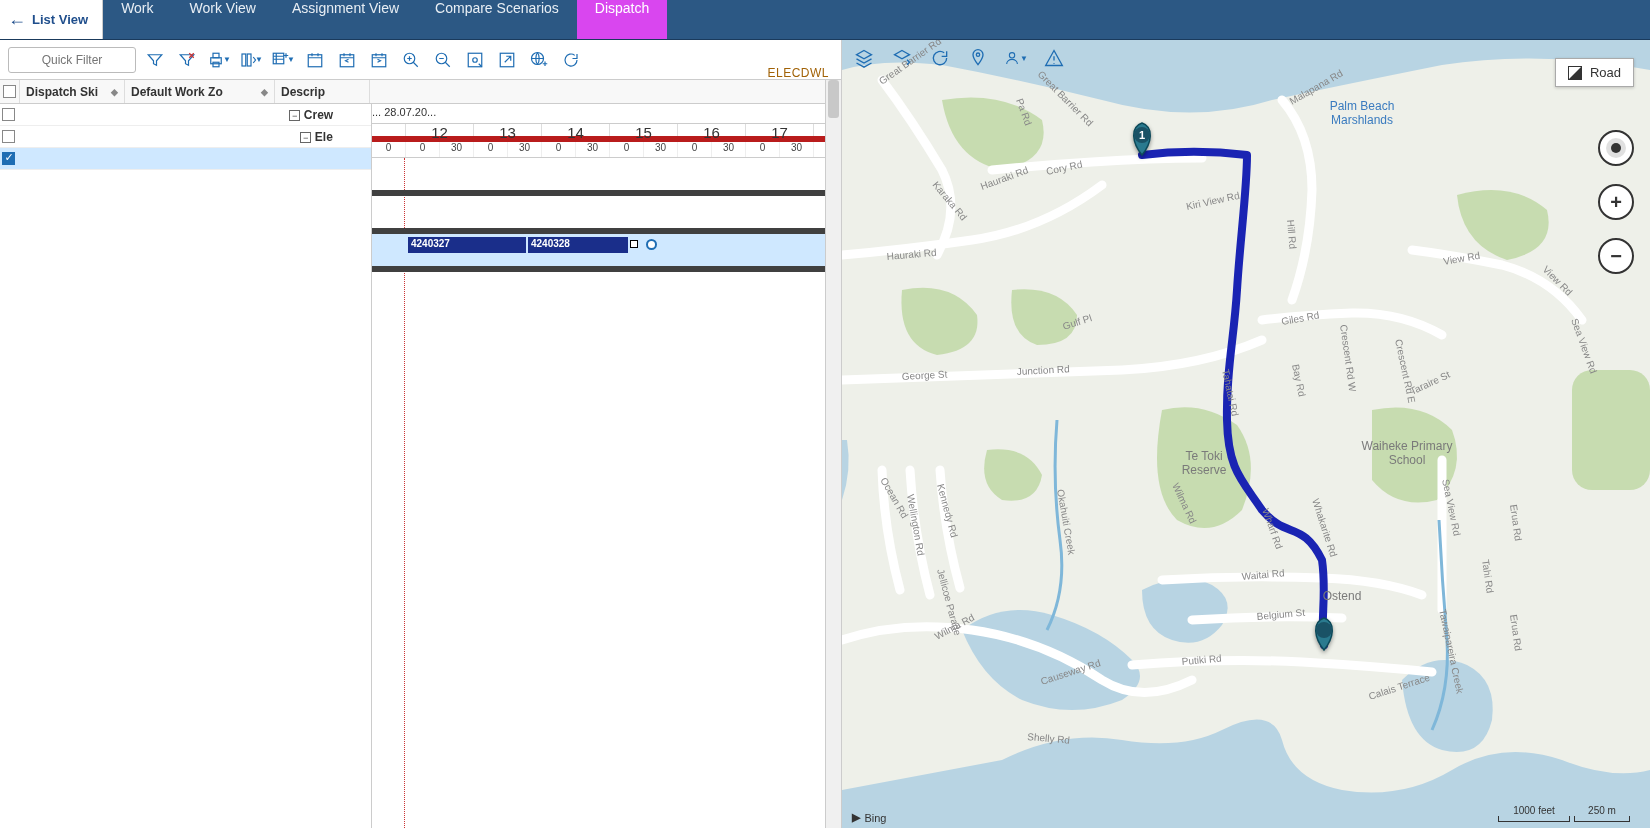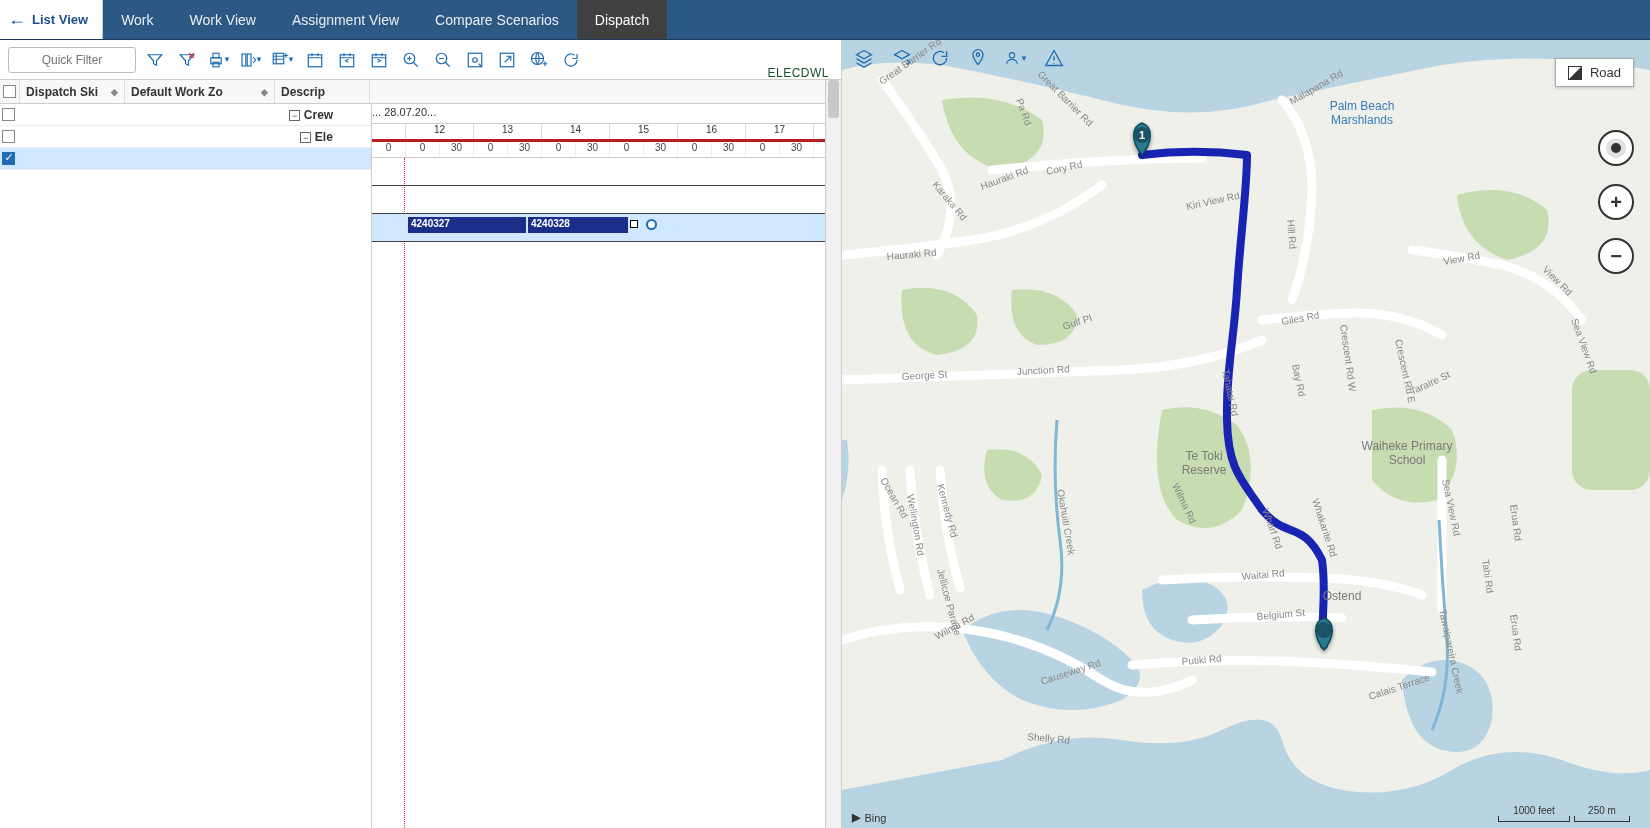--- a/index.html
+++ b/index.html
@@ -2,36 +2,36 @@
 <html><head>
 <meta charset="utf-8">
 <style>
   * { box-sizing: border-box; margin: 0; padding: 0; }
   html, body { width: 1650px; height: 828px; font-family: Arial, Helvetica, sans-serif; font-size: 13px; color: #333; overflow: hidden; background: #fff; }
   
   
   .top-nav { display: flex; height: 40px; background: #2c5884; align-items: stretch; border-bottom: 1px solid #1a3a5c; }
   .top-nav .back-list { display: flex; align-items: center; background: #fff; color: #1f4e8c; font-weight: bold; padding: 0 14px 0 8px; border-right: 1px solid #ccc; cursor: pointer; }
   .top-nav .back-list .arrow { font-size: 18px; margin-right: 6px; color: #1f4e8c; }
-  .top-nav .tab { display: flex; align-items: center; padding: 0 18px; color: #e8eef4; cursor: pointer; font-size: 14px; }
-  .top-nav .tab.active { background: #404040; color: #fff; }
+  .top-nav .tab { display: flex; padding: 0 18px; color: #e8eef4; cursor: pointer; font-size: 14px; }
+  .top-nav .tab.active { background: #d946ef; color: #fff; }
   
   
   .workspace { display: flex; height: calc(100% - 40px); }
   .left-pane { width: 842px; display: flex; flex-direction: column; border-right: 1px solid #ccc; position: relative; }
   .right-pane { flex: 1; position: relative; background: #eef0e9; overflow: hidden; }
   
   
   .left-toolbar { display: flex; align-items: center; height: 40px; padding: 4px 8px; gap: 6px; border-bottom: 1px solid #ccc; background: #fff; }
   .quick-filter { width: 128px; height: 26px; border: 1px solid #bbb; border-radius: 3px; padding: 2px 6px; font-size: 12px; color: #666; text-align: center; }
   .tb-btn { width: 26px; height: 26px; display: flex; align-items: center; justify-content: center; color: #1f6db3; cursor: pointer; border-radius: 3px; }
   .tb-btn svg { width: 18px; height: 18px; stroke: #1f6db3; fill: none; stroke-width: 1.6; }
   .tb-btn .caret { font-size: 8px; color: #1f6db3; margin-left: -2px; }
   .tb-spacer { flex: 1; }
-  .tb-label { font-size: 12px; color: #14532d; letter-spacing: 0.5px; margin-right: 4px; margin-top: 27px; }
+  .tb-label { font-size: 12px; color: #a16207; letter-spacing: 0.5px; margin-right: 4px; margin-top: 27px; }
   
   
   .grid-header { display: flex; height: 24px; border-bottom: 1px solid #ccc; background: #f8f8f8; font-weight: bold; font-size: 12px; }
   .grid-header .chk-col { width: 20px; border-right: 1px solid #ddd; display:flex; align-items:center; justify-content:center;}
   .grid-header .col { padding: 4px 6px; border-right: 1px solid #ddd; white-space: nowrap; overflow: hidden; display:flex; align-items:center; justify-content:space-between; }
   .col-sort { color:#888; font-size:9px; margin-left:3px; }
   
   
   .grid-body { display: flex; flex: 1; overflow: hidden; position: relative; }
   .tree-cols { width: 372px; border-right: 1px solid #ccc; display:flex; flex-direction:column; }
@@ -42,27 +42,27 @@
   .tree-row .cell { padding:0 4px; overflow:hidden; white-space:nowrap;margin-left:12px; }
   .tree-row.selected { background:#cfe8ff; }
   .chk { width:13px; height:13px; border:1px solid #888; background:#fff; display:inline-block; position:relative; }
   .chk.checked { background:#1f6db3; border-color:#1f6db3; }
   .chk.checked::after { content:"✓"; color:#fff; position:absolute; left:1px; top:-2px; font-size:11px; }
   .expander { display:inline-block; width:11px; height:11px; border:1px solid #666; line-height:9px; text-align:center; font-size:10px; margin-right:4px; background:#fff; color:#333;}
   
   
   .gantt-date-row { height:20px; display:flex; border-bottom:1px solid #ccc; font-size:11px; }
   .gantt-date-row .dcell { flex:1; text-align:left; border-right:1px solid #eee; padding-top:2px; white-space:nowrap; overflow:hidden; }
-  .gantt-hour-row { height:18px; display:flex; border-bottom:3px solid #b91c1c; font-size:10px; }
+  .gantt-hour-row { height:18px; display:flex; border-bottom:6px solid #b91c1c; font-size:15px; }
   .gantt-hour-row .hcell { width:68px; text-align:center; border-right:1px solid #ddd; }
   .gantt-sub-row { height:16px; display:flex; border-bottom:1px solid #ccc; font-size:10px; color:#444; }
   .gantt-sub-row .scell { width:34px; text-align:center; border-right:1px solid #eee; }
   
   .gantt-rows { position:relative; flex:1; }
-  .gantt-row { height:28px; border-bottom:1px solid #404040; position:relative; }
+  .gantt-row { height:38px; border-bottom:6px solid #404040; position:relative; }
   .gantt-row.selected { background:#cfe8ff; }
   .now-line { position:absolute; top:0; bottom:0; width:0; border-left:1px dotted #c33; left:32px; }
   .bar { position:absolute; top:3px; height:16px; background:#1a2e8a; color:#fff; font-size:10px; font-weight:bold; padding:1px 3px; overflow:hidden; white-space:nowrap; }
   .bar-end-square { position:absolute; top:6px; width:8px; height:8px; border:1px solid #000; background:#fff; }
   .bar-end-circle { position:absolute; top:5px; width:11px; height:11px; border:2px solid #1f6db3; border-radius:50%; background:#fff; }
   
   
   .map-toolbar { position:absolute; top:6px; left:10px; display:flex; gap:14px; z-index:30; }
   .map-toolbar .mbtn { width:24px; height:24px; display:flex; align-items:center; justify-content:center; color:#1f6db3; cursor:pointer; }
   .map-toolbar .mbtn svg { width:20px; height:20px; stroke:#1f6db3; fill:none; stroke-width:1.6; }

